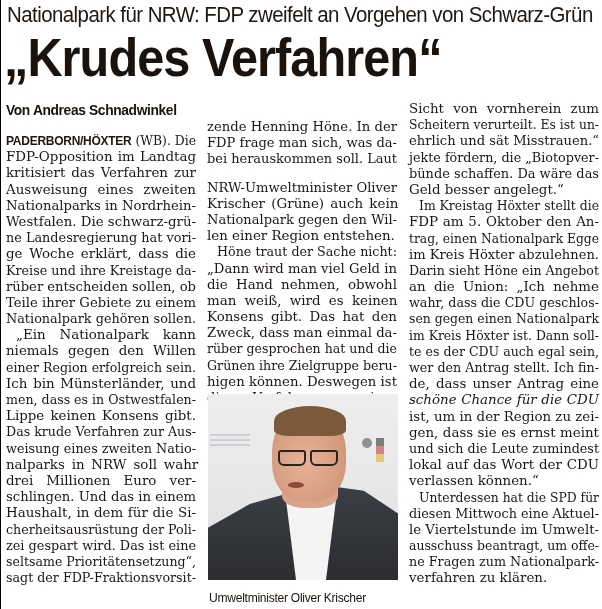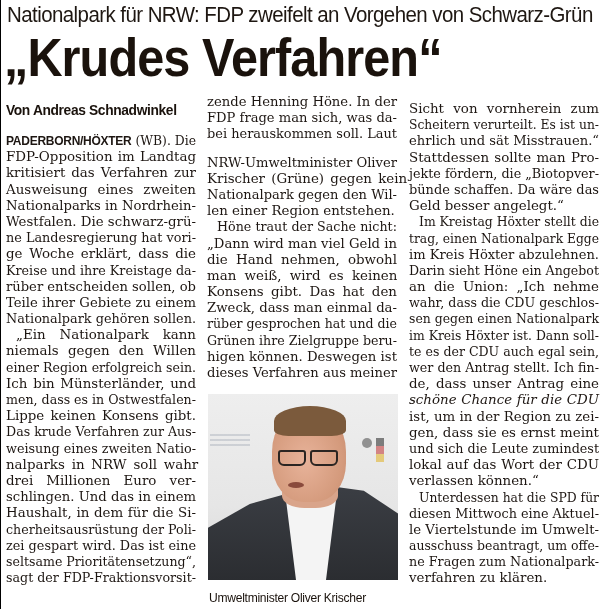--- a/index.html
+++ b/index.html
@@ -69,21 +69,21 @@
       height: 16.2px;
       overflow: visible;
     }
     .col .ln.last {
       text-align-last: left;
     }
     .col .ln.indent {
       padding-left: 10px;
     }
     .col1 { left: 5px;   top: 133px; width: 190px; }
-    .col2 { left: 206px; top: 94px; width: 190px; }
+    .col2 { left: 206px; top: 119px; width: 190px; }
     .col3 { left: 408px; top: 101px; width: 190px; }
     .dateline {
       font-family: "Liberation Sans", sans-serif;
       font-weight: bold;
       font-size: 13px;
       letter-spacing: -0.3px;
     }
     .col .fit {
       display: inline-block;
       transform-origin: left center;
@@ -195,21 +195,21 @@
     <span class="ln" style="text-align: left; text-align-last: left;"><span class="fit" style="transform: scaleX(0.959066);">zei gespart wird. Das ist eine</span></span>
     <span class="ln" style="text-align: left; text-align-last: left;"><span class="fit" style="transform: scaleX(0.940158);">seltsame Prioritätensetzung“,</span></span>
     <span class="ln" style="text-align: left; text-align-last: left;"><span class="fit" style="transform: scaleX(0.944539);">sagt der FDP-Fraktionsvorsit-</span></span>
   </div>
 
   <div class="col col2">
     <span class="ln" style="text-align: left; text-align-last: left;"><span class="fit" style="transform: scaleX(0.985413);">zende Henning Höne. In der</span></span>
     <span class="ln" style="text-align: left; text-align-last: left;"><span class="fit" style="transform: scaleX(0.977335);">FDP frage man sich, was da-</span></span>
     <span class="ln" style="text-align: left; text-align-last: left;"><span class="fit" style="transform: scaleX(0.965769);">bei herauskommen soll. Laut</span></span>
     <span class="ln" style="text-align: left; text-align-last: left; margin-top: 12px;"><span class="fit" style="transform: scaleX(0.979303);">NRW-Umweltminister Oliver</span></span>
-    <span class="ln" style="text-align: left; text-align-last: left;"><span class="fit" style="word-spacing: 2.04167px;">Krischer (Grüne) gegen kein</span></span>
+    <span class="ln" style="text-align: left; text-align-last: left;"><span class="fit" style="word-spacing: 2.04167px;">Krischer (Grüne) auch kein</span></span>
     <span class="ln" style="text-align: left; text-align-last: left;"><span class="fit" style="transform: scaleX(0.971789);">Nationalpark gegen den Wil-</span></span>
     <span class="ln last" style="text-align: left; text-align-last: left;"><span class="fit">len einer Region entstehen.</span></span>
     <span class="ln indent" style="text-align: left; text-align-last: left;"><span class="fit" style="transform: scaleX(0.946746);">Höne traut der Sache nicht:</span></span>
     <span class="ln" style="text-align: left; text-align-last: left;"><span class="fit" style="transform: scaleX(0.986212);">„Dann wird man viel Geld in</span></span>
     <span class="ln" style="text-align: left; text-align-last: left;"><span class="fit" style="word-spacing: 3.94792px;">die Hand nehmen, obwohl</span></span>
     <span class="ln" style="text-align: left; text-align-last: left;"><span class="fit" style="word-spacing: 4.05078px;">man weiß, wird es keinen</span></span>
     <span class="ln" style="text-align: left; text-align-last: left;"><span class="fit" style="word-spacing: 3.14453px;">Konsens gibt. Das hat den</span></span>
     <span class="ln" style="text-align: left; text-align-last: left;"><span class="fit" style="transform: scaleX(0.989181);">Zweck, dass man einmal da-</span></span>
     <span class="ln" style="text-align: left; text-align-last: left;"><span class="fit" style="transform: scaleX(0.937693);">rüber gesprochen hat und die</span></span>
     <span class="ln" style="text-align: left; text-align-last: left;"><span class="fit" style="transform: scaleX(0.943367);">Grünen ihre Zielgruppe beru-</span></span>
@@ -231,25 +231,25 @@
       <div class="lens" style="left:42px;"></div>
     </div>
     <div class="mouth"></div>
   </div>
   <div class="caption">Umweltminister Oliver Krischer</div>
 
   <div class="col col3">
     <span class="ln" style="text-align: left; text-align-last: left;"><span class="fit" style="word-spacing: 5.06771px;">Sicht von vornherein zum</span></span>
     <span class="ln" style="text-align: left; text-align-last: left;"><span class="fit" style="transform: scaleX(0.921212);">Scheitern verurteilt. Es ist un-</span></span>
     <span class="ln" style="text-align: left; text-align-last: left;"><span class="fit" style="transform: scaleX(0.978121);">ehrlich und sät Misstrauen.“</span></span>
-    <span class="ln" style="text-align: left; text-align-last: left;"><span class="fit" style="word-spacing: 1.01042px;">Stattdessen sollte man Pro-</span></span>
     <span class="ln" style="text-align: left; text-align-last: left;"><span class="fit" style="transform: scaleX(0.950966);">jekte fördern, die „Biotopver-</span></span>
     <span class="ln" style="text-align: left; text-align-last: left;"><span class="fit" style="transform: scaleX(0.966614);">bünde schaffen. Da wäre das</span></span>
     <span class="ln last" style="text-align: left; text-align-last: left;"><span class="fit">Geld besser angelegt.“</span></span>
     <span class="ln indent" style="text-align: left; text-align-last: left;"><span class="fit" style="transform: scaleX(0.926194);">Im Kreistag Höxter stellt die</span></span>
+    <span class="ln" style="text-align: left; text-align-last: left;"><span class="fit" style="word-spacing: 0.56875px;">FDP am 5. Oktober den An-</span></span>
     <span class="ln" style="text-align: left; text-align-last: left;"><span class="fit" style="transform: scaleX(0.917944);">trag, einen Nationalpark Egge</span></span>
     <span class="ln" style="text-align: left; text-align-last: left;"><span class="fit" style="transform: scaleX(0.975688);">im Kreis Höxter abzulehnen.</span></span>
     <span class="ln" style="text-align: left; text-align-last: left;"><span class="fit" style="transform: scaleX(0.94023);">Darin sieht Höne ein Angebot</span></span>
     <span class="ln" style="text-align: left; text-align-last: left;"><span class="fit" style="word-spacing: 4.01172px;">an die Union: „Ich nehme</span></span>
     <span class="ln" style="text-align: left; text-align-last: left;"><span class="fit" style="transform: scaleX(0.945935);">wahr, dass die CDU geschlos-</span></span>
     <span class="ln" style="text-align: left; text-align-last: left;"><span class="fit" style="transform: scaleX(0.928741);">sen gegen einen Nationalpark</span></span>
     <span class="ln" style="text-align: left; text-align-last: left;"><span class="fit" style="transform: scaleX(0.924434);">im Kreis Höxter ist. Dann soll-</span></span>
     <span class="ln" style="text-align: left; text-align-last: left;"><span class="fit" style="transform: scaleX(0.939359);">te es der CDU auch egal sein,</span></span>
     <span class="ln" style="text-align: left; text-align-last: left;"><span class="fit" style="transform: scaleX(0.946672);">wer den Antrag stellt. Ich fin-</span></span>
     <span class="ln" style="text-align: left; text-align-last: left;"><span class="fit" style="word-spacing: 2.01953px;">de, dass unser Antrag eine</span></span>

